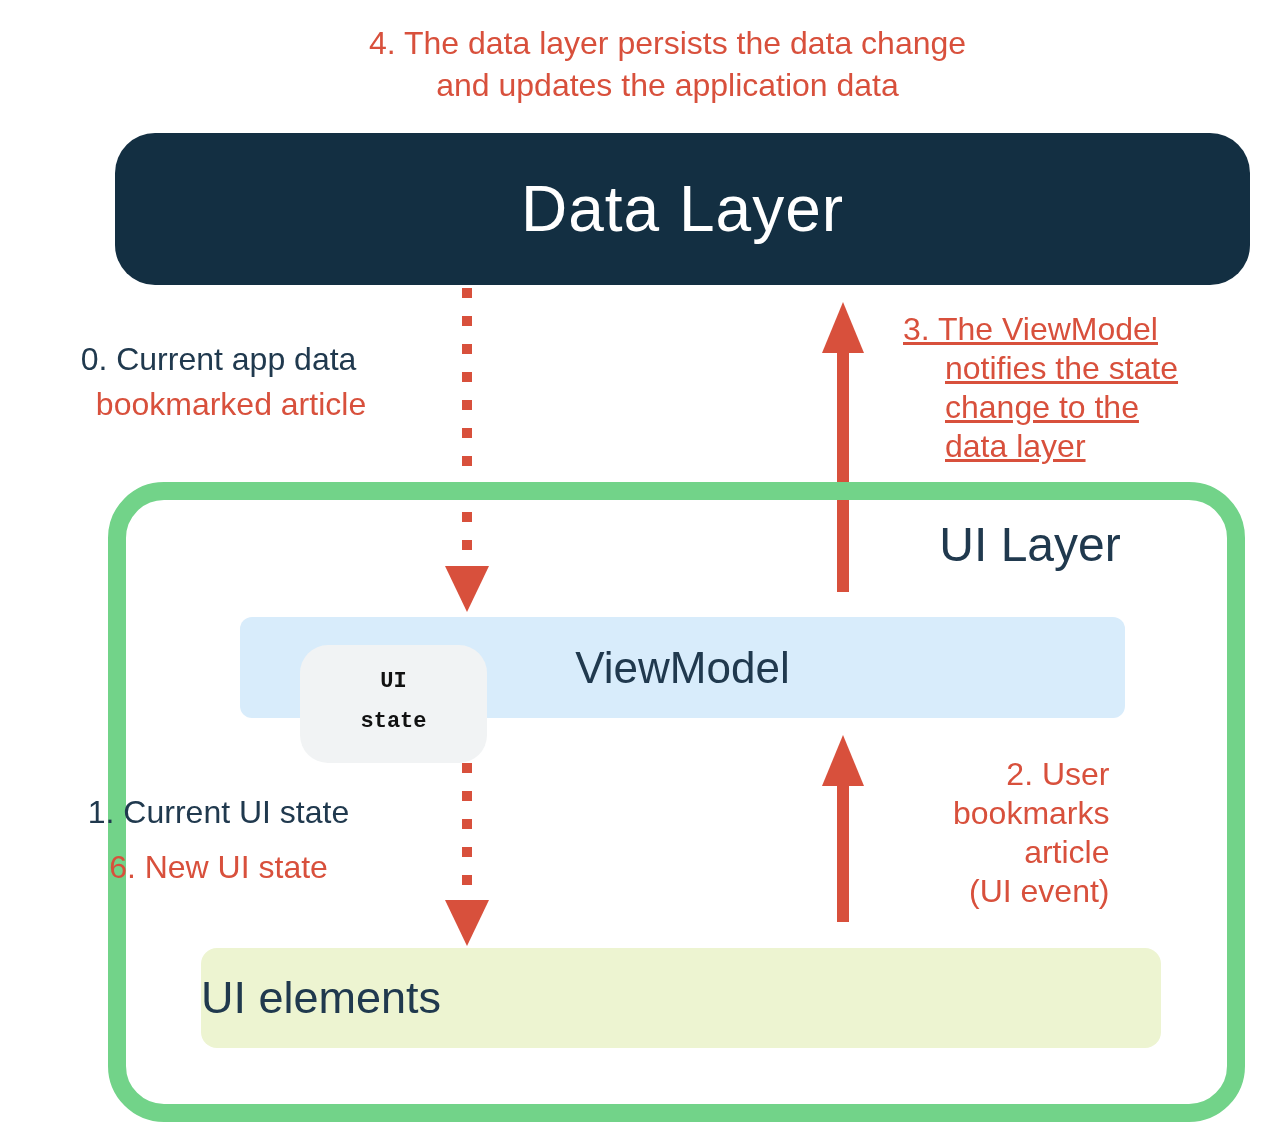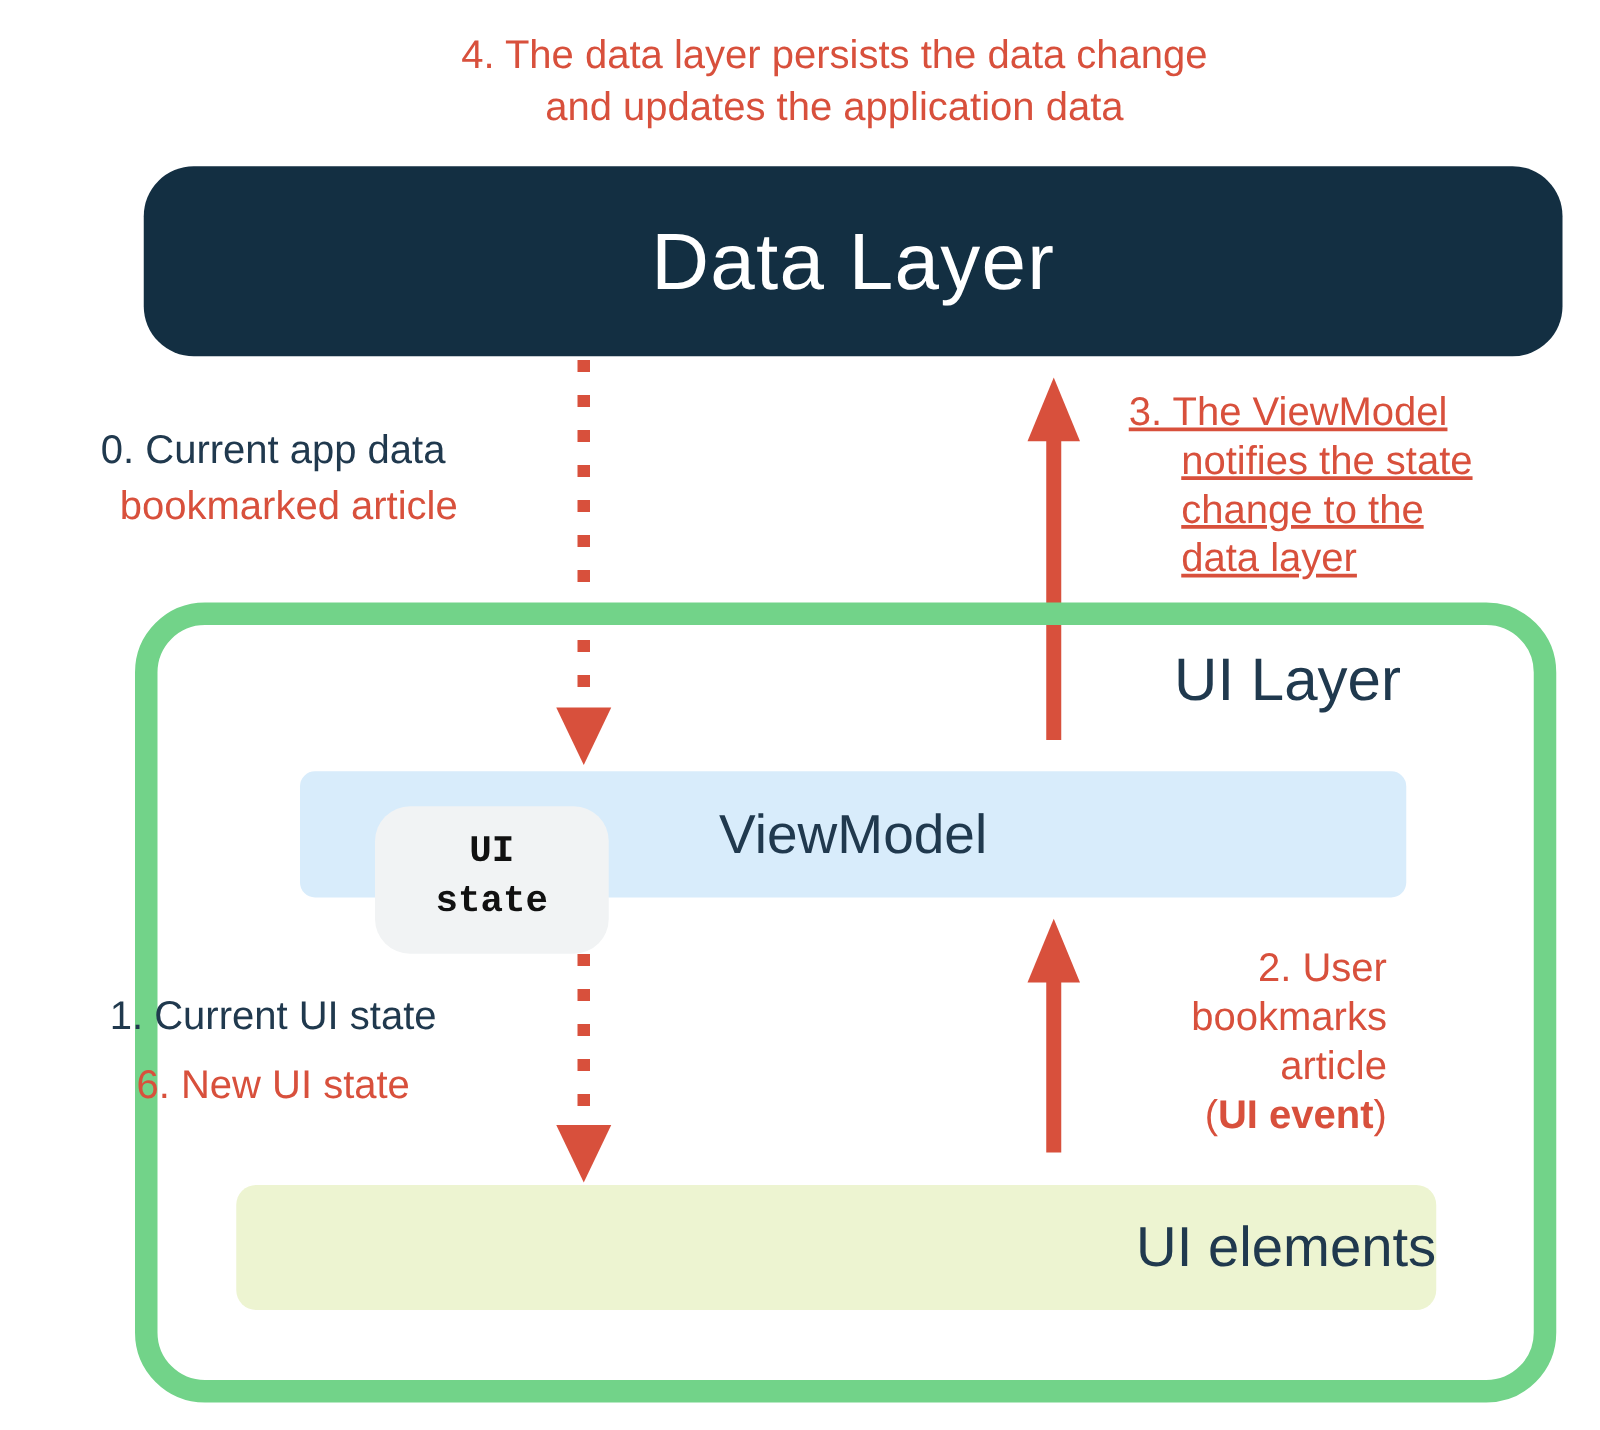--- a/index.html
+++ b/index.html
@@ -20,21 +20,21 @@
   .right{text-align:center;margin-top:12px;}
 
   .step4{top:22px;left:130px;width:1075px;}
   .label0{top:326px;left:0;width:437px;}
   .label5{top:382px;left:0;width:462px;line-height:44px;}
   .step3{top:310px;left:903px;line-height:39px;text-decoration:underline;}
   .step3 .indent{margin-left:42px;}
   .label16{top:773px;left:0;width:437px;line-height:55px;}
   .step2{top:755px;left:910px;line-height:39px;text-align:right;}
   .step2 .indent{margin-left:43px;}
-  .bold{font-weight:bold;}
+  .bold{font-weight:normal;}
 
   
   .data-layer-box{
     left:115px;top:133px;width:1135px;height:152px;
     background:var(--navy);border-radius:40px;
     color:var(--white);font-size:64px;line-height:152px;text-align:center;
     letter-spacing:1px;
   }
   .green-box{
     left:108px;top:482px;width:1137px;height:640px;box-sizing:border-box;
@@ -46,27 +46,27 @@
   }
   .viewmodel-box{
     left:240px;top:617px;width:885px;height:101px;
     background:var(--blue);border-radius:12px;
     color:var(--text);font-size:44px;line-height:101px;text-align:center;
   }
   .ui-state-chip{
     left:300px;top:645px;width:187px;height:118px;box-sizing:border-box;
     background:var(--chip);border-radius:28px;
     font-family:"Liberation Mono","DejaVu Sans Mono",monospace;
-    font-weight:bold;font-size:30px;line-height:40px;color:#111;
+    font-weight:bold;font-size:22px;line-height:40px;color:#111;
     text-align:center;padding-top:17px;
   }
   .ui-elements-box{
-    left:189px;top:948px;width:960px;height:100px;
+    left:201px;top:948px;width:960px;height:100px;
     background:var(--yellow);border-radius:16px;
-    color:var(--text);font-size:45px;line-height:100px;text-align:right;
+    color:var(--text);font-size:45px;line-height:100px;text-align:left;
   }
 
   
   .dots{
     width:10px;
     background-image:repeating-linear-gradient(to bottom,var(--red) 0 10px,transparent 10px 28px);
   }
   .dots-a{left:462px;top:288px;height:272px;}
   .dots-b{left:462px;top:763px;height:138px;}
   .head-down{

